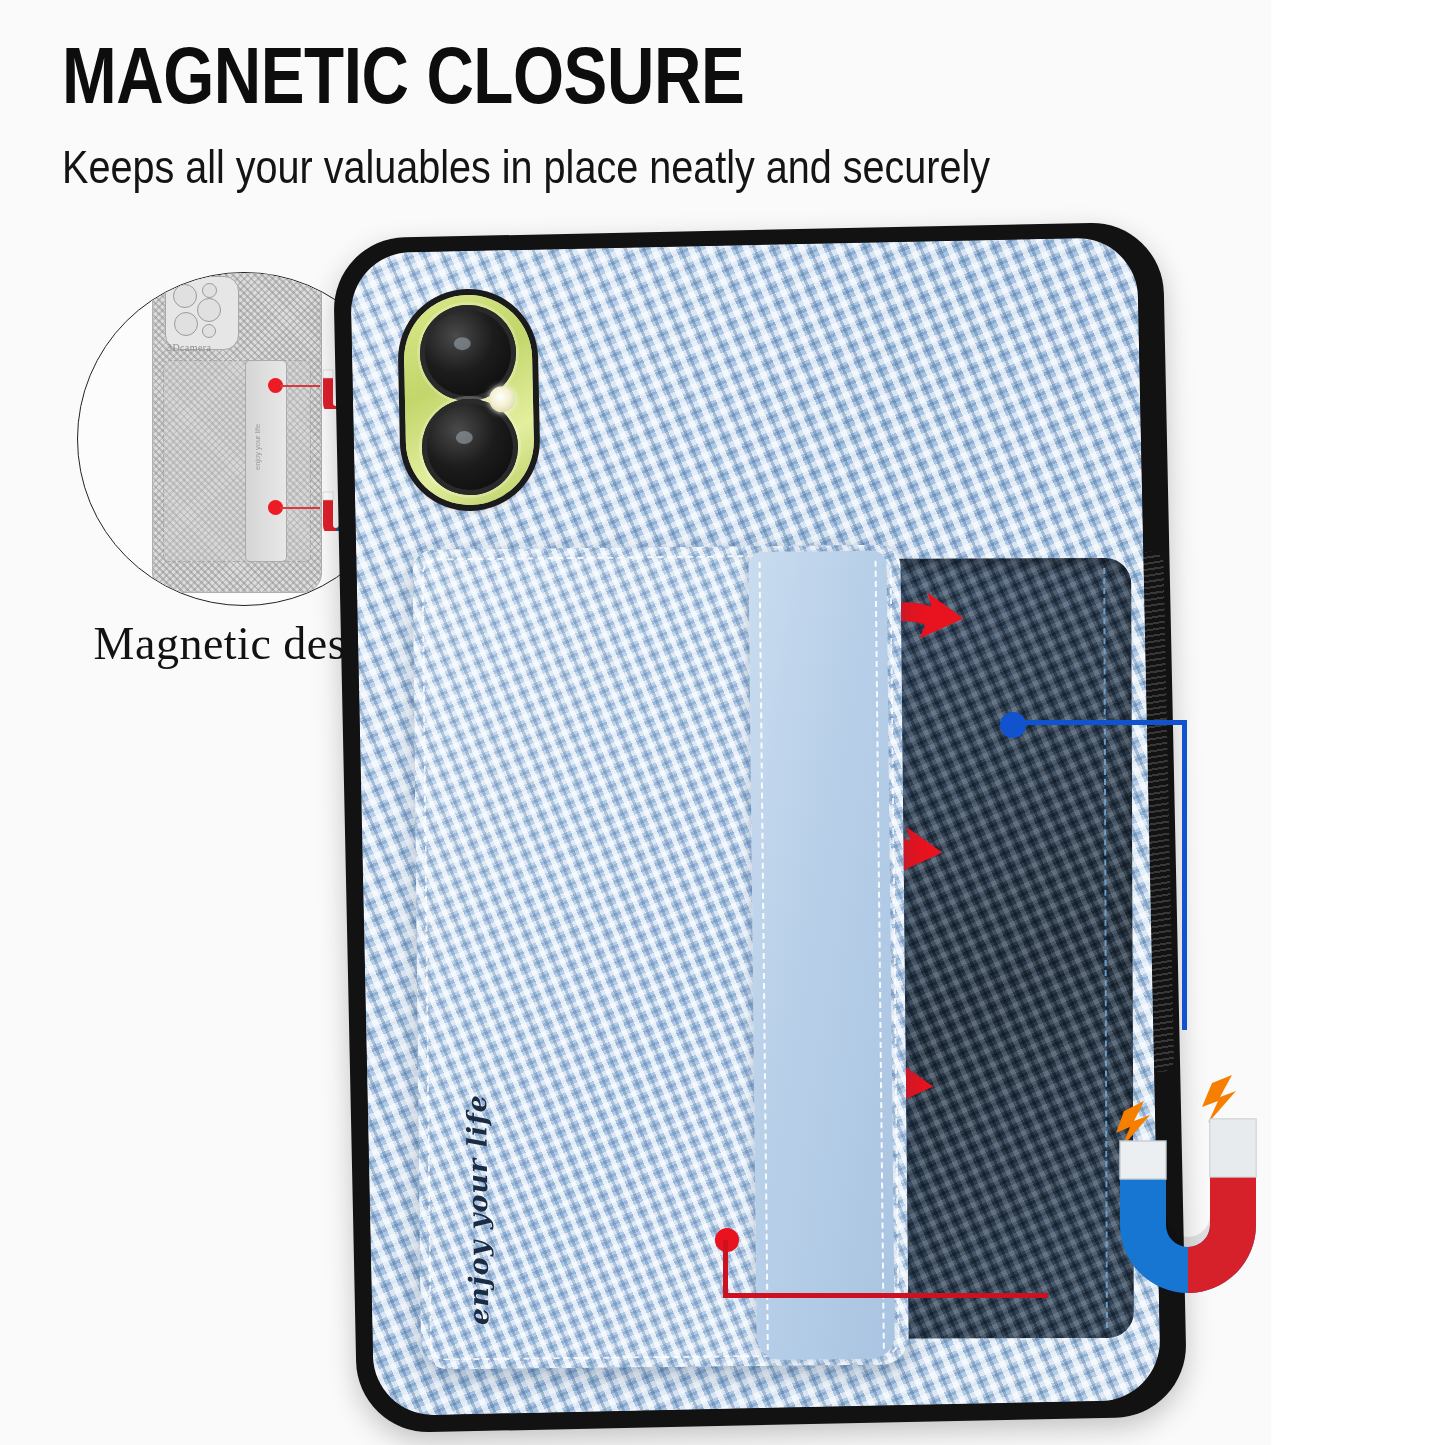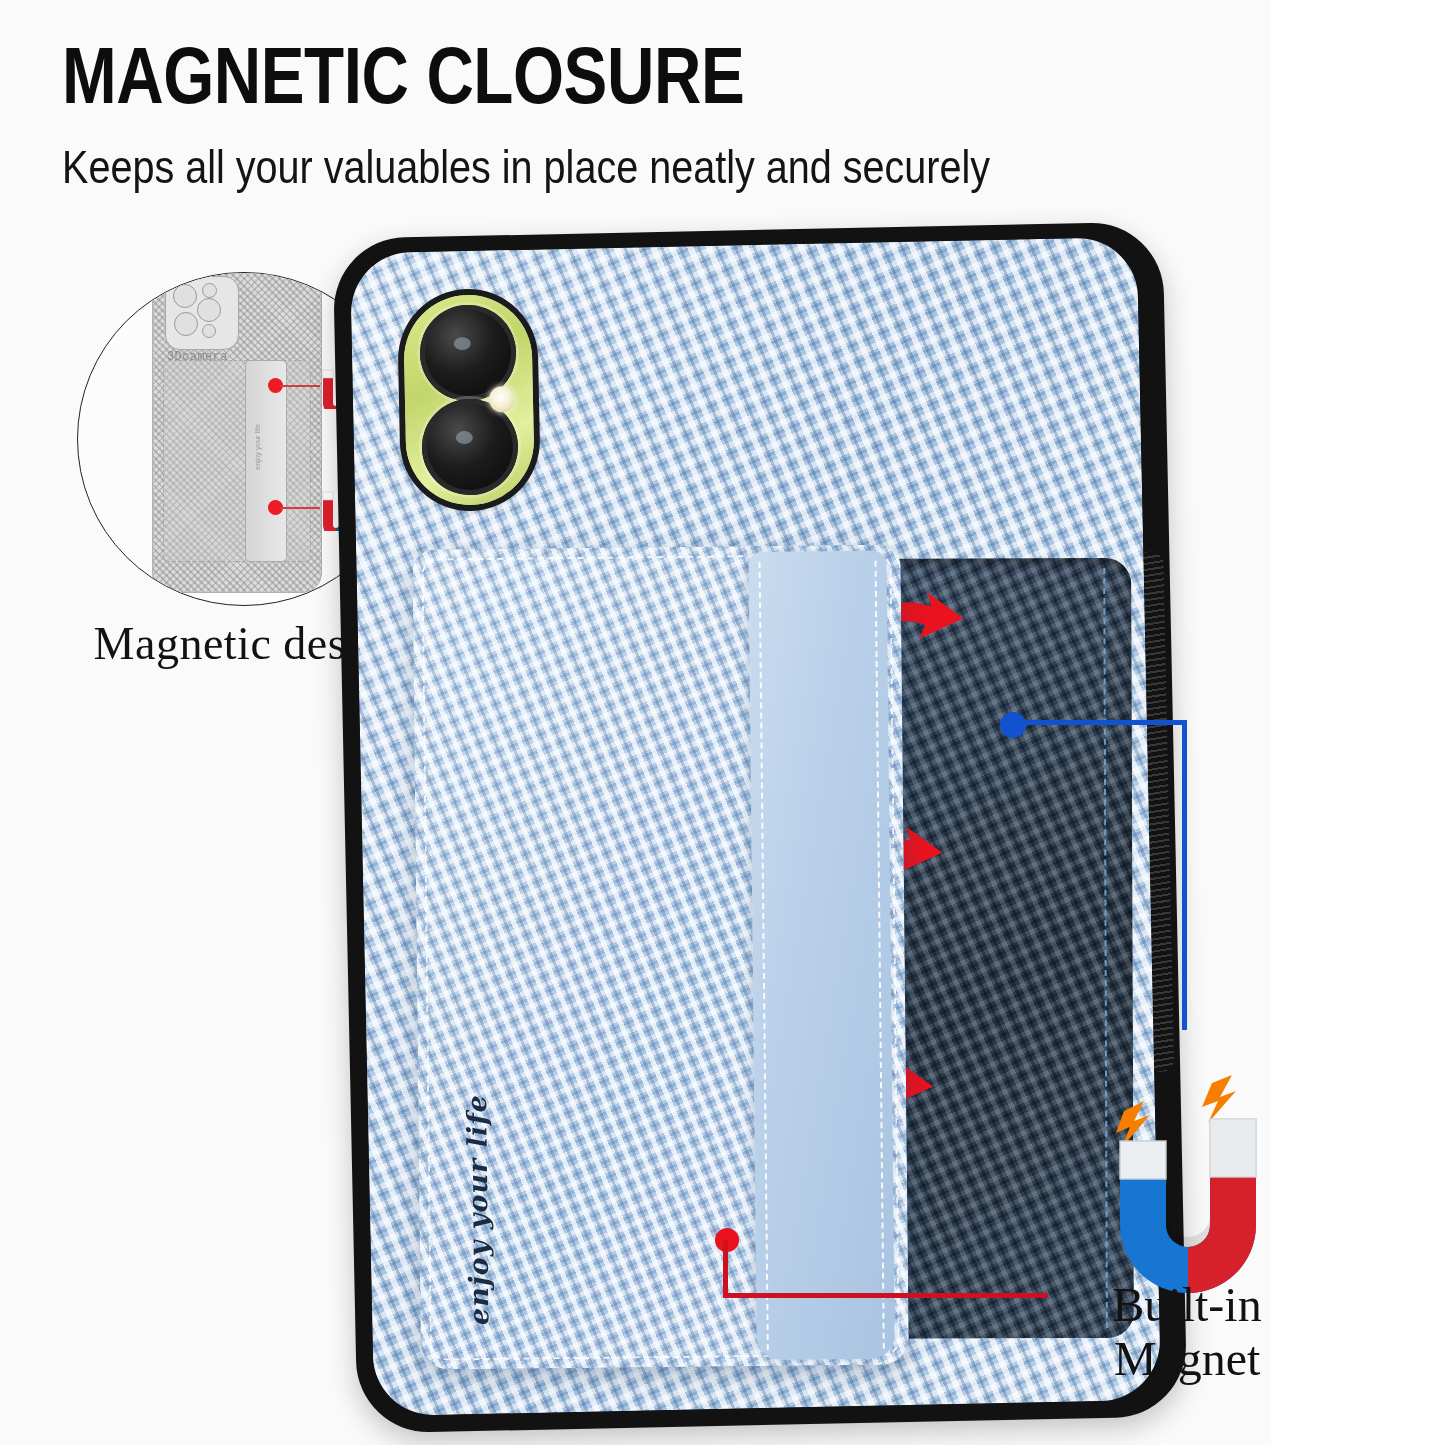--- a/index.html
+++ b/index.html
@@ -97,25 +97,25 @@
     background: #e0e0e0;
   }
   .md-cam .l1 { left: 7px;  top: 7px;  width: 22px; height: 22px; }
   .md-cam .l2 { left: 31px; top: 21px; width: 22px; height: 22px; }
   .md-cam .l3 { left: 8px;  top: 35px; width: 22px; height: 22px; }
   .md-cam .l4 { left: 36px; top: 6px;  width: 13px; height: 13px; }
   .md-cam .l5 { left: 36px; top: 47px; width: 12px; height: 12px; }
   .md-camlabel {
     position: absolute;
     left: 14px;
-    top: 88px;
-    font-size: 12px;
+    top: 80px;
+    font-size: 10px;
     color: #8d8d8d;
     letter-spacing: .4px;
-    font-family: Liberation Mono, monospace;
+    font-family: Liberation Serif, serif;
   }
   .md-pocket {
     position: absolute;
     left: 10px;
     top: 98px;
     width: 146px;
     height: 200px;
     border: 1px dashed #a6a6a6;
     border-radius: 6px;
     background: rgba(205,205,205,.35);
@@ -535,18 +535,14 @@
       <path d="M128 218 A68 68 0 0 0 196 150 L196 100 L150 100 L150 150 A22 22 0 0 1 128 172 Z" fill="#d6212b"></path>
 
       <path d="M106 150 A22 22 0 0 0 150 150 L150 140 A22 22 0 0 1 106 140 Z" fill="rgba(0,0,0,.10)"></path>
 
       <rect x="60" y="66" width="46" height="38" fill="#eceff1" stroke="#c9cfd3" stroke-width="1.4"></rect>
       <rect x="150" y="44" width="46" height="58" fill="#eceff1" stroke="#c9cfd3" stroke-width="1.4"></rect>
       <polygon points="150,44 196,44 196,102 150,102" fill="#e3e7ea" opacity="0.55"></polygon>
     </svg>
   </div>
 
-  <div class="magnet-label">
-    <div>Built-in</div>
-    <div>Magnet</div>
-  </div>
 
 </div>
 
 </body></html>

